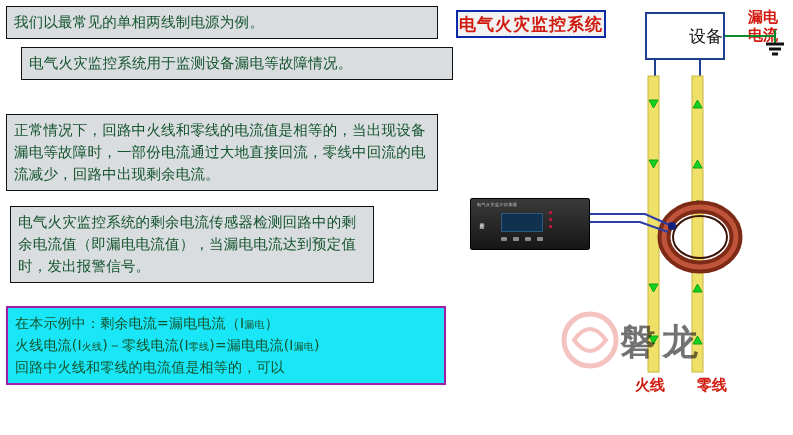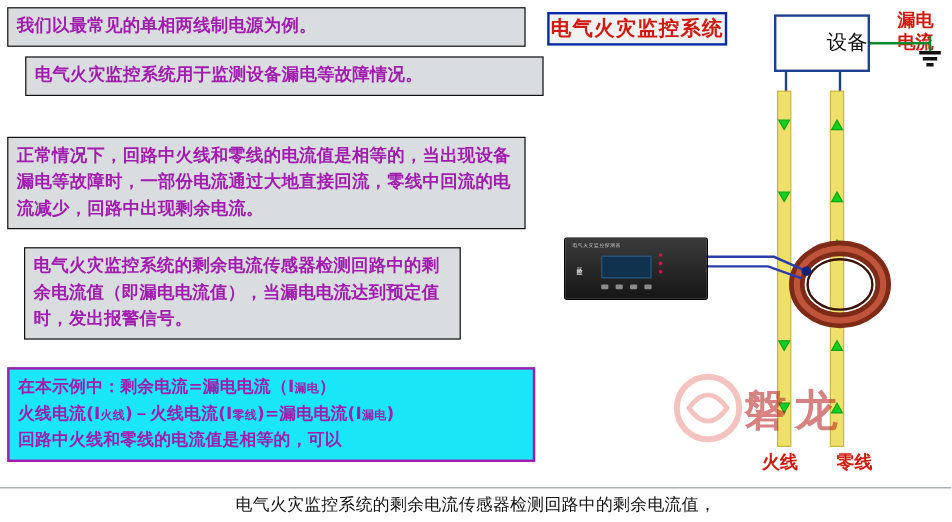--- a/index.html
+++ b/index.html
@@ -19,31 +19,30 @@
     width: 793px;
     height: 435px;
   }
 
   
   .textbox {
     position: absolute;
     box-sizing: border-box;
     border: 1px solid #111;
     background: #d9dde0;
-    color: #a21caf;
+    color: #14532d;
     font-size: 14.5px;
     line-height: 22px;
     padding: 4px 7px 5px 7px;
     letter-spacing: 0.2px;
-    font-weight: bold;
   }
   .tb1 { left: 6px;  top: 6px;   width: 432px; }
   .tb2 { left: 21px;  top: 47px;  width: 432px; }
   .tb3 { left: 6px;  top: 114px; width: 432px; }
-  .tb4 { left: 20px;  top: 206px; width: 364px; }
+  .tb4 { left: 10px;  top: 206px; width: 364px; }
   .tb5 {
     left: 6px; top: 306px; width: 440px;
     background: #19e6f7;
     border: 2px solid #a21caf;
     font-size: 14px;
     line-height: 21px;
     padding: 5px 7px;
   }
   .tb5 .sub {
     font-size: 10px;
@@ -105,21 +104,21 @@
     height: 80px;
     opacity: 0.35;
     pointer-events: none;
   }
   .wm-text {
     position: absolute;
     left: 620px;
     top: 318px;
     font-size: 36px;
     font-weight: bold;
-    color: #b91c1c;
+    color: #000000;
     opacity: 0.55;
     letter-spacing: 6px;
     font-family: "DejaVu Sans", "Liberation Sans", sans-serif;
   }
 
   
   .caption-bar {
     position: absolute;
     left: 0;
     top: 406px;
@@ -187,21 +186,21 @@
   <div class="textbox tb1">我们以最常见的单相两线制电源为例。</div>
   <div class="textbox tb2">电气火灾监控系统用于监测设备漏电等故障情况。</div>
   <div class="textbox tb3">正常情况下，回路中火线和零线的电流值是相等的，当出现设备漏电等故障时，一部份电流通过大地直接回流，零线中回流的电流减少，回路中出现剩余电流。</div>
   <div class="textbox tb4">电气火灾监控系统的剩余电流传感器检测回路中的剩余电流值（即漏电电流值），当漏电电流达到预定值时，发出报警信号。</div>
 
   <div class="textbox tb5">
     <div>
       <span>在本示例中：剩余电流=漏电电流（I</span><span class="sub">漏电</span><span>）</span>
     </div>
     <div>
-      <span>火线电流(I</span><span class="sub">火线</span><span>)－火线电流(I</span><span class="sub">零线</span><span>)=漏电电流(I</span><span class="sub">漏电</span><span>)</span>
+      <span>火线电流(I</span><span class="sub">火线</span><span>)－零线电流(I</span><span class="sub">零线</span><span>)=漏电电流(I</span><span class="sub">漏电</span><span>)</span>
     </div>
     <div>回路中火线和零线的电流值是相等的，可以</div>
   </div>
 
   <div class="title-box">电气火灾监控系统</div>
 
   <div class="equip-box">设备</div>
 
   <div class="dlabel leak-label">
     <div>漏电</div>
@@ -269,15 +268,14 @@
     <div class="btn" style="left:54px; top:38px;"></div>
     <div class="btn" style="left:66px; top:38px;"></div>
   </div>
 
   <svg class="watermark">
     <circle cx="30" cy="40" r="26" fill="none" stroke="#e2534a" stroke-width="5"></circle>
     <path d="M14 40 Q30 18 46 40 Q30 62 14 40 Z" fill="none" stroke="#e2534a" stroke-width="4"></path>
   </svg>
   <div class="wm-text">磐龙</div>
 
-  <div class="caption-bar">电气火灾监控系统的剩余电流传感器检测回路中的剩余电流值，</div>
 
 </div>
 
 </body></html>

